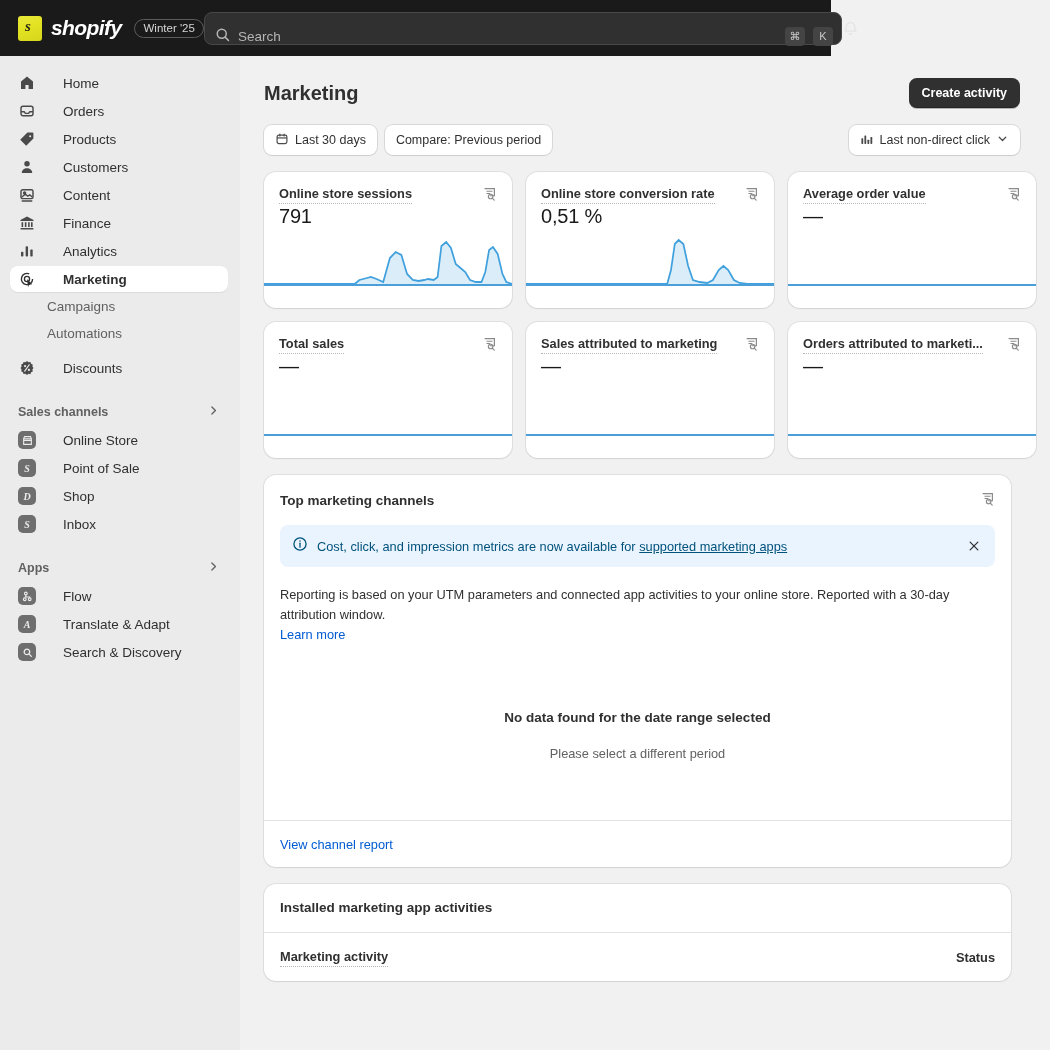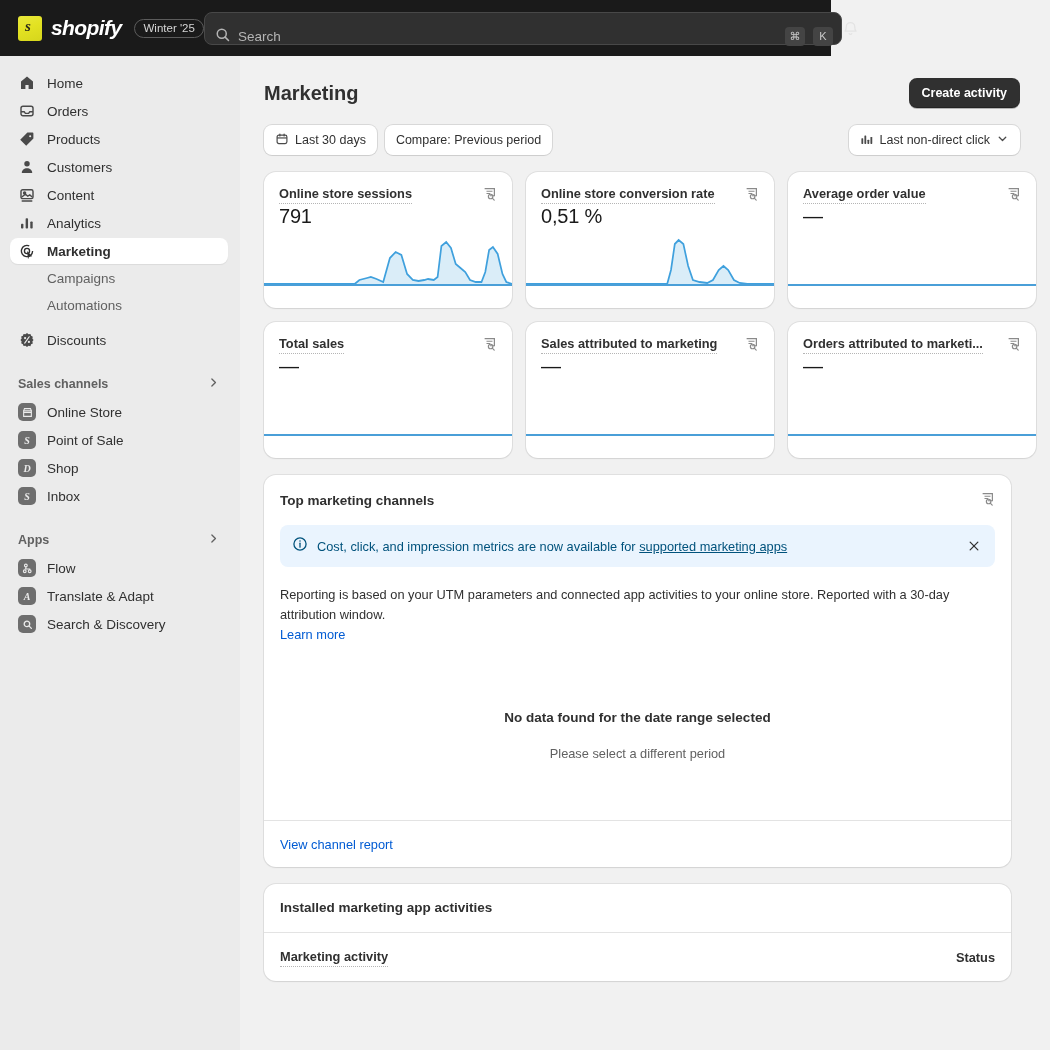--- a/index.html
+++ b/index.html
@@ -52,21 +52,21 @@
   }
   .bell-btn { width: 56px; display: flex; align-items: center; justify-content: center; }
 
   
   .sidebar {
     position: absolute; left: 0; top: 56px;
     width: 240px; height: 994px; background: #ebebeb;
     padding: 10px 12px 0 10px; overflow: hidden;
   }
   .nav-item {
-    height: 26px; display: flex; align-items: center; gap: 11px;
+    height: 26px; display: flex; align-items: center; gap: 27px;
     padding: 0 8px; border-radius: 8px; margin-bottom: 2px;
     font-size: 13.5px; color: #303030; cursor: pointer; text-align: center;
   }
   .nav-item.selected { background: #fff; box-shadow: 0 1px 1px rgba(0,0,0,.07); font-weight: 600; }
   .nav-icon { width: 18px; height: 18px; display: flex; align-items: center; justify-content: center; flex: none; }
   .sub-item {
     height: 25px; display: flex; align-items: center;
     padding-left: 37px; font-size: 13.5px; color: #616161; border-radius: 8px;
     margin-bottom: 2px; cursor: pointer;
   }
@@ -249,20 +249,33 @@
         <svg width="16" height="16" viewBox="0 0 20 20" fill="none" stroke="#4a4a4a" stroke-width="1.8">
           <rect x="2.5" y="3.5" width="15" height="11" rx="2"></rect>
             <circle cx="7" cy="7.5" r="1.3" fill="#4a4a4a"></circle>
           <path d="M3.5 12.5 8 9l3 2.5L13.5 10l3 2.5"></path>
             <line x1="4" y1="17.5" x2="16" y2="17.5" stroke-linecap="round"></line>
         </svg>
       </span>
       <span>Content</span>
     </div>
 
+    <div class="nav-item">
+      <span class="nav-icon">
+        <svg width="16" height="16" viewBox="0 0 20 20" fill="#4a4a4a">
+          <path d="M10 2 1.8 6.2v1.3h16.4V6.2L10 2Z"></path>
+            <rect x="3.2" y="9" width="2" height="6"></rect>
+          <rect x="7.3" y="9" width="2" height="6"></rect>
+            <rect x="11.4" y="9" width="2" height="6"></rect>
+          <rect x="15" y="9" width="2" height="6"></rect>
+            <rect x="1.8" y="16.2" width="16.4" height="2" rx=".6"></rect>
+        </svg>
+      </span>
+      <span>Finance</span>
+    </div>
 
     <div class="nav-item">
       <span class="nav-icon">
         <svg width="16" height="16" viewBox="0 0 20 20" fill="#4a4a4a">
           <rect x="2.5" y="11" width="3" height="6" rx="1"></rect>
             <rect x="8.3" y="4" width="3" height="13" rx="1"></rect>
           <rect x="14.1" y="8" width="3" height="9" rx="1"></rect>
         </svg>
       </span>
       <span>Analytics</span>

